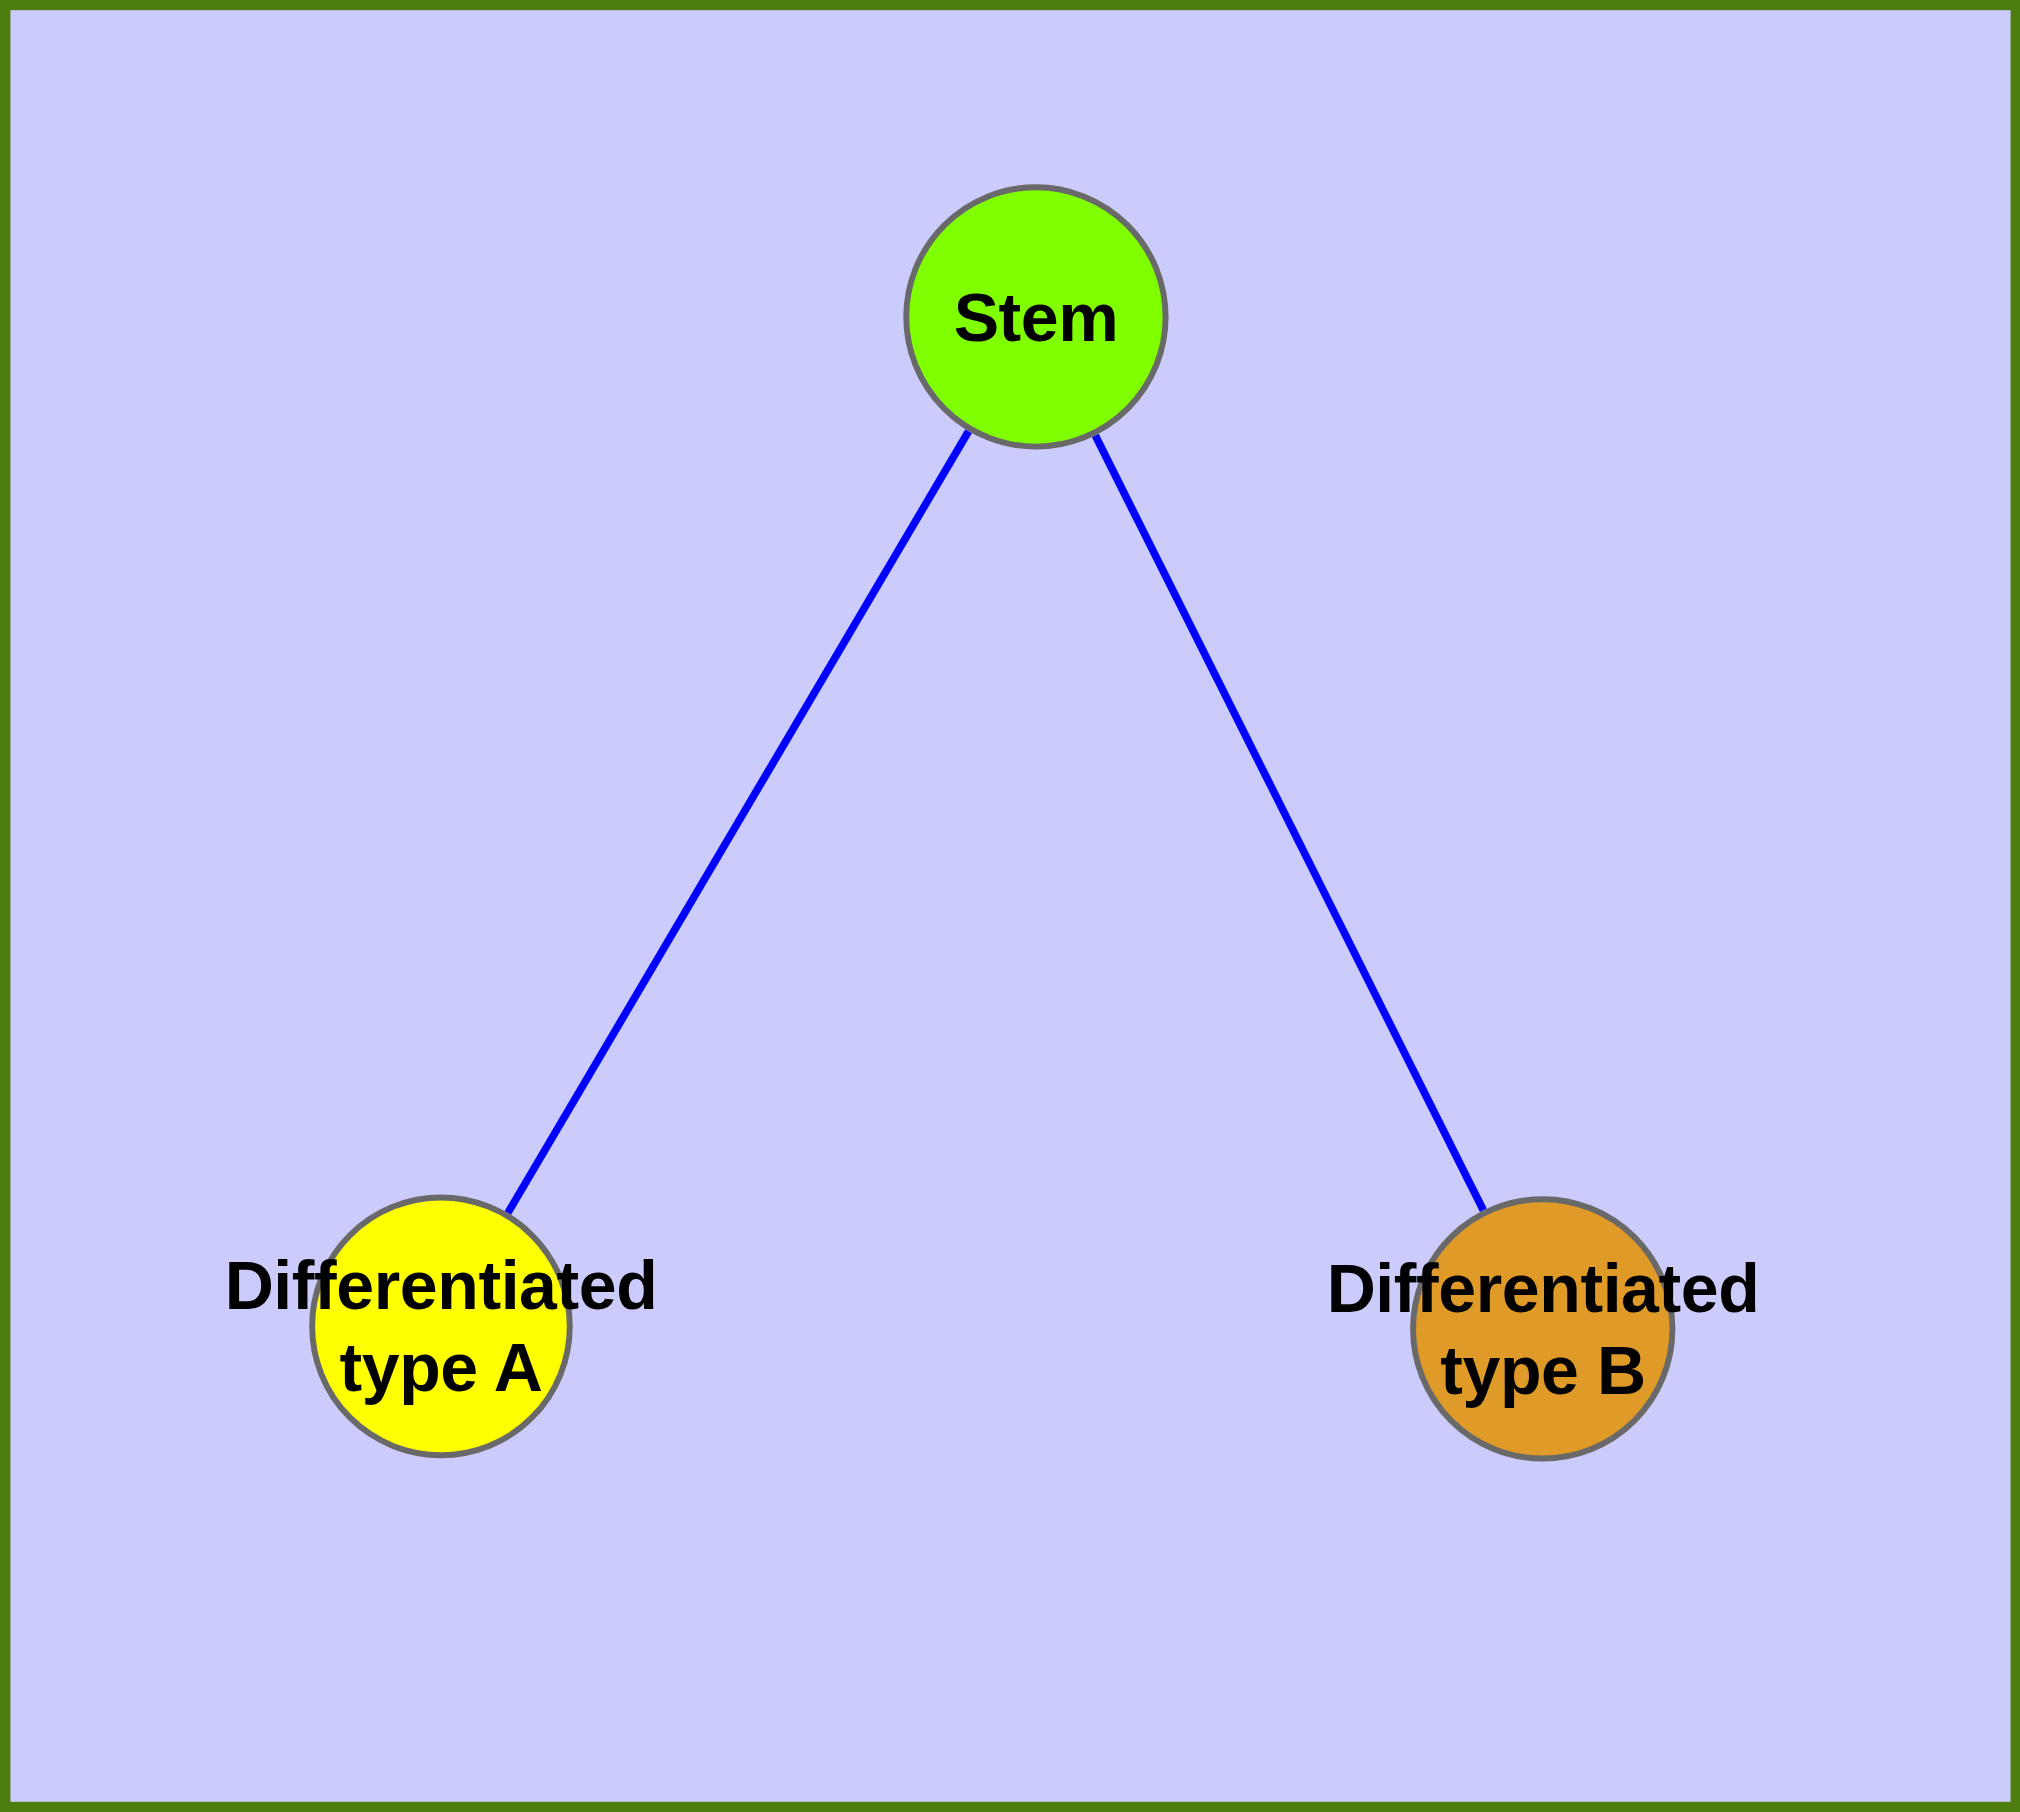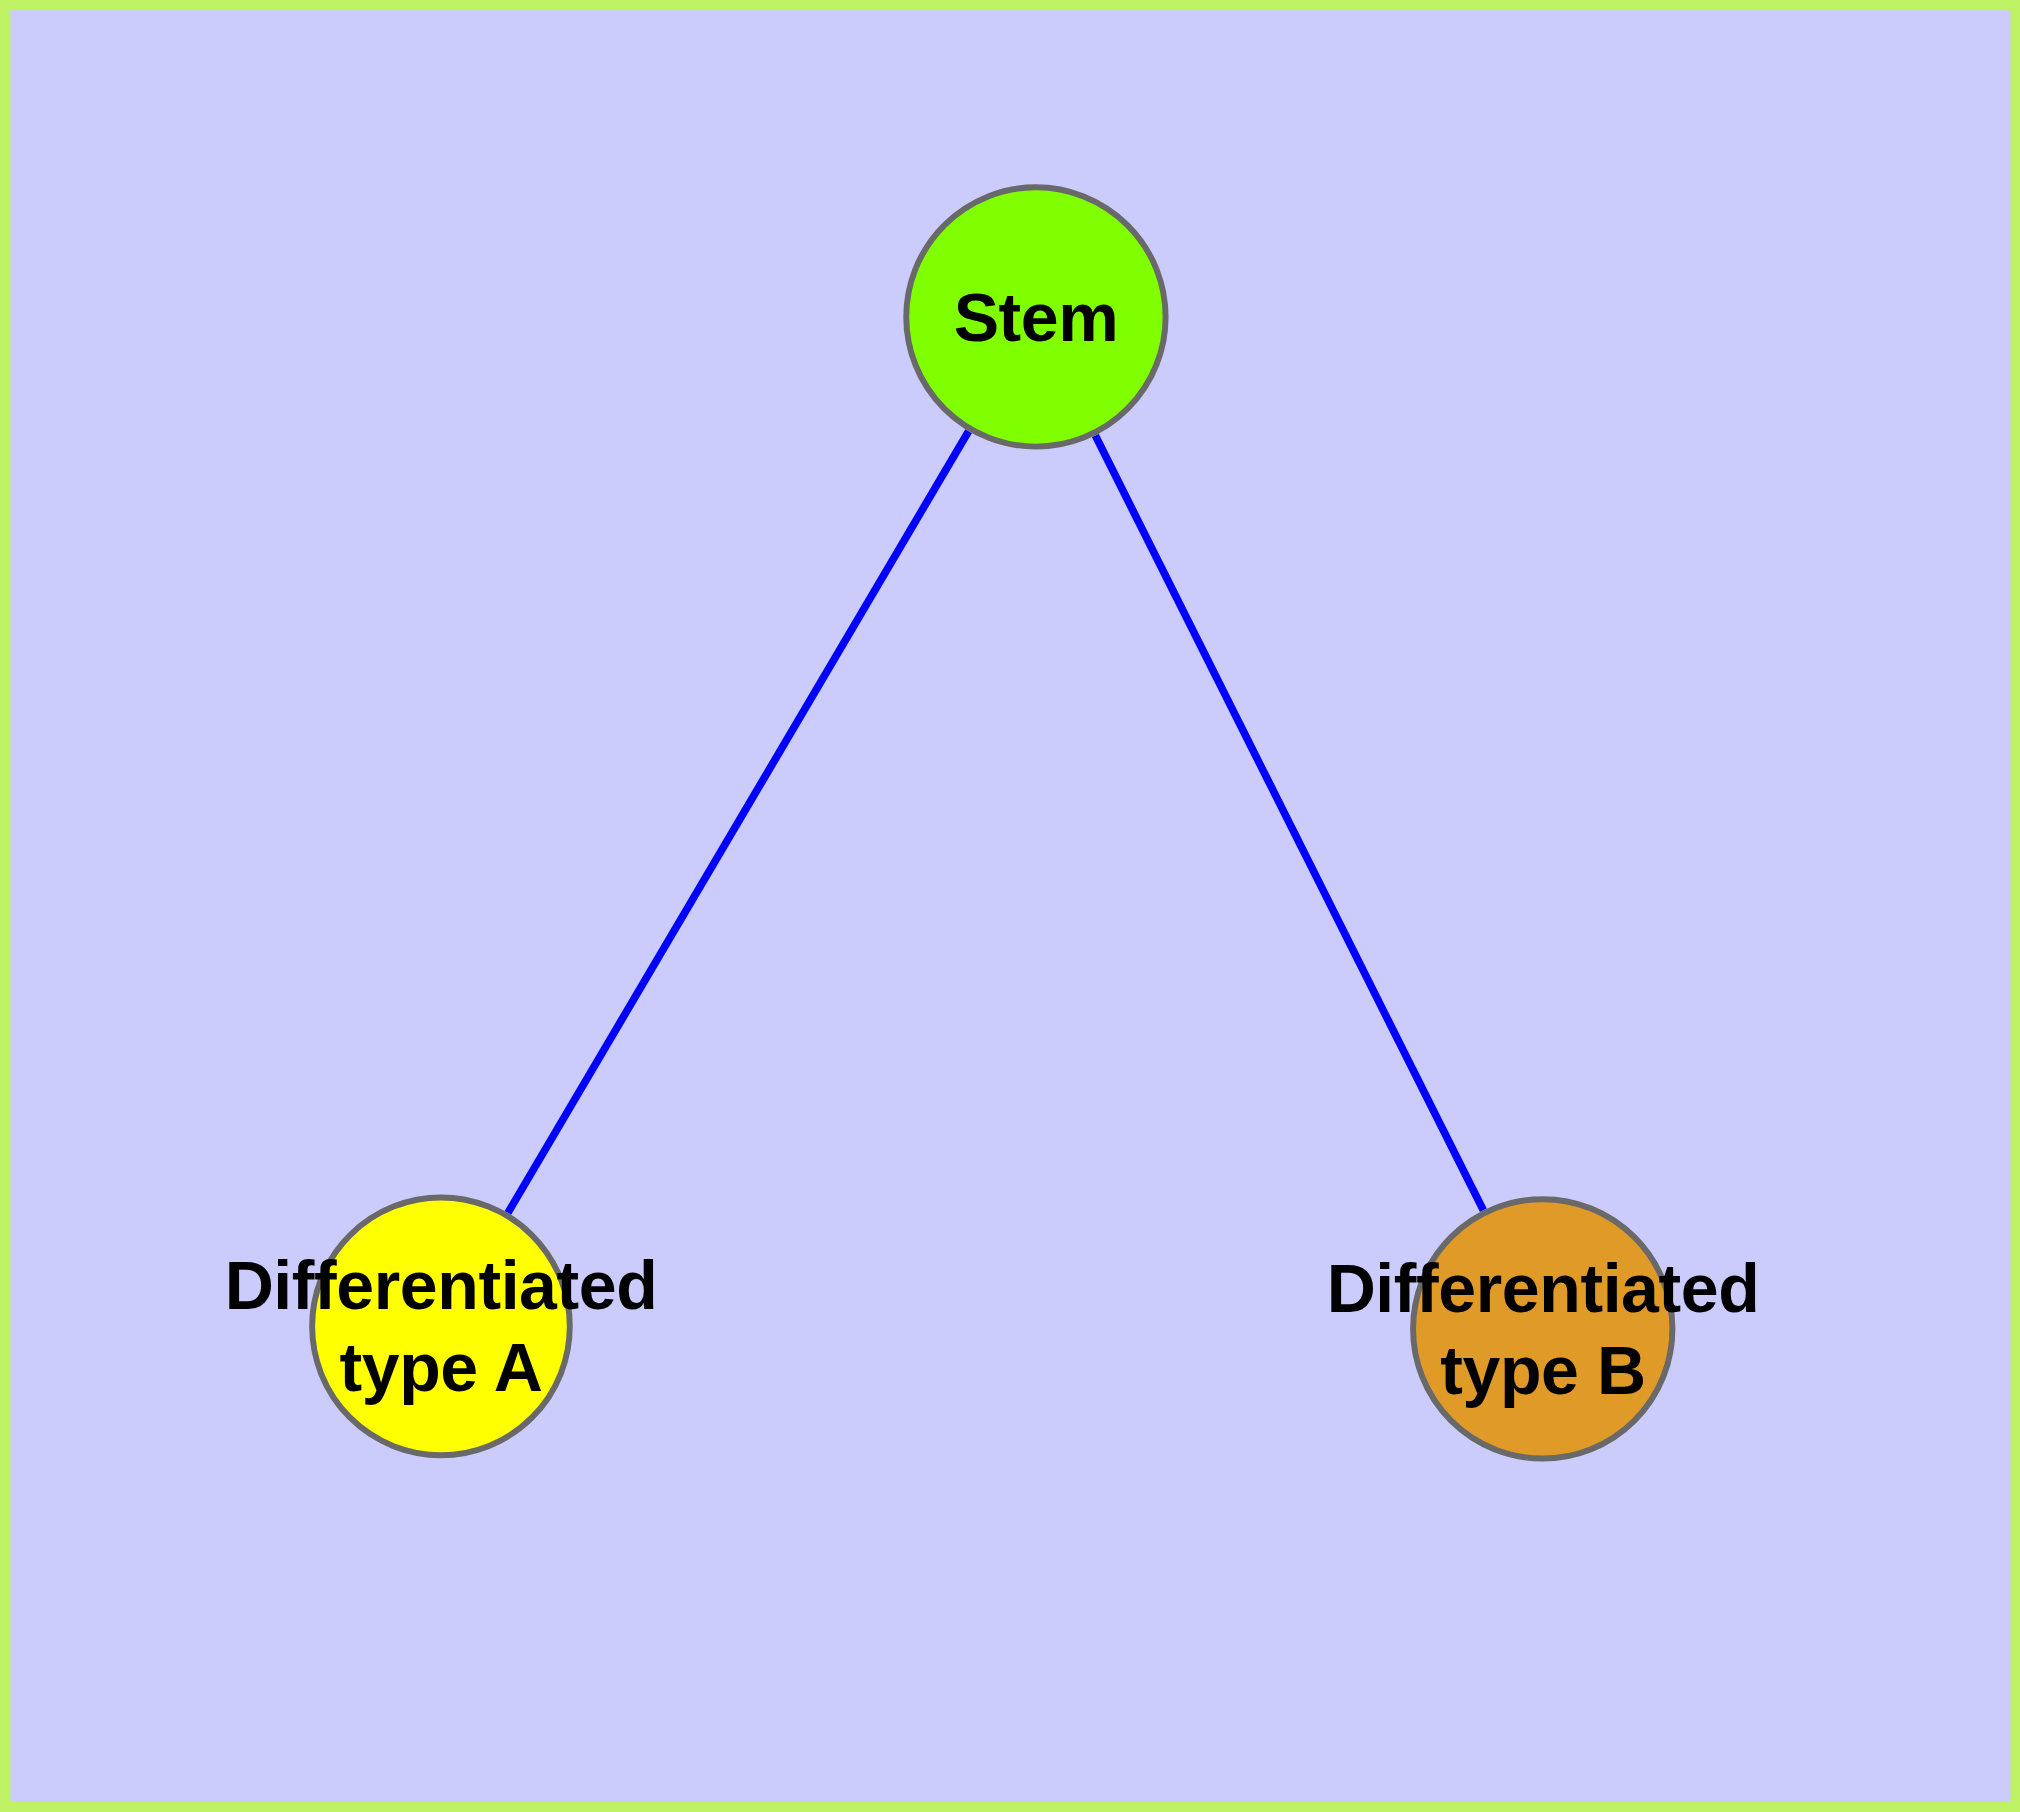--- a/index.html
+++ b/index.html
@@ -41,21 +41,21 @@
     font-size: 68px;
     line-height: 82px;
     white-space: pre;
     pointer-events: none;
     letter-spacing: -0.4px;
   }
 </style>
 </head>
 <body>
 
-<div id="graph-canvas" style="width: 2021px; height: 1812px; background: #bef264;">
+<div id="graph-canvas" style="width: 2021px; height: 1812px; background: #4d7c0f;">
 
   <svg id="graph-svg" viewBox="0 0 2384 2138">
     <rect id="bg-rect" x="12" y="12" width="2360" height="2114" fill="#CCCCFC"></rect>
     <g id="edges-layer">
         <line x1="1142.5326504619886" y1="508.8228109683355" x2="598.9595709467142" y2="1431.038676641686" stroke="#0000FF" stroke-width="9" stroke-linecap="butt"></line>
         <line x1="1292.0826680741602" y1="513.9309459540923" x2="1749.9173319258398" y2="1428.0690540459077" stroke="#0000FF" stroke-width="9" stroke-linecap="butt"></line>
       </g>
     <g id="nodes-layer">
         <circle cx="1222" cy="374" r="153" fill="#7FFF00" stroke="#696969" stroke-width="7"></circle>
         <circle cx="520" cy="1565" r="152" fill="#FFFF00" stroke="#696969" stroke-width="7"></circle>

